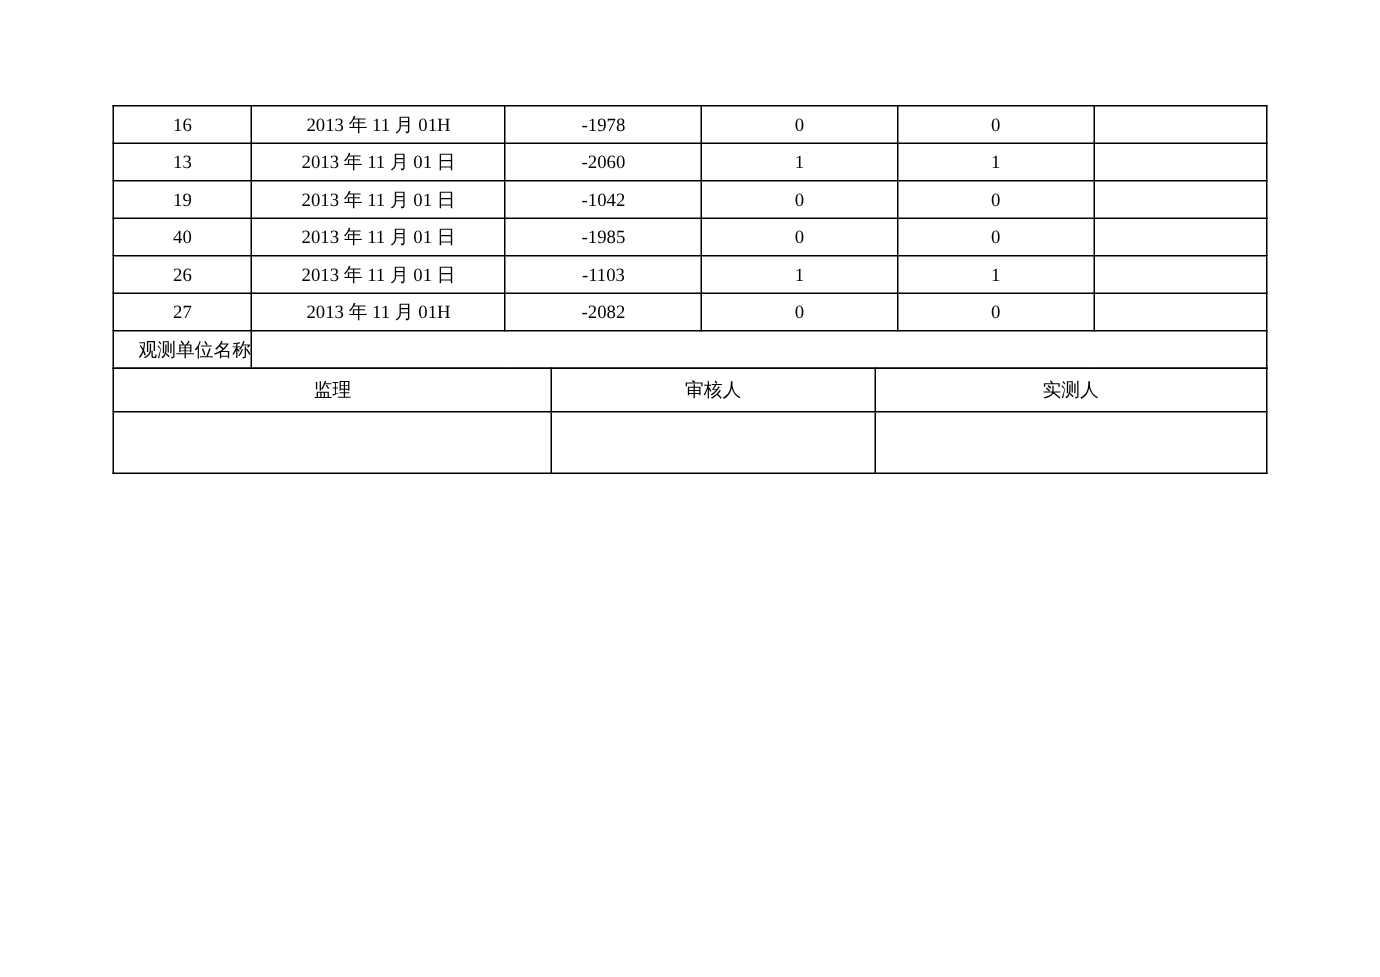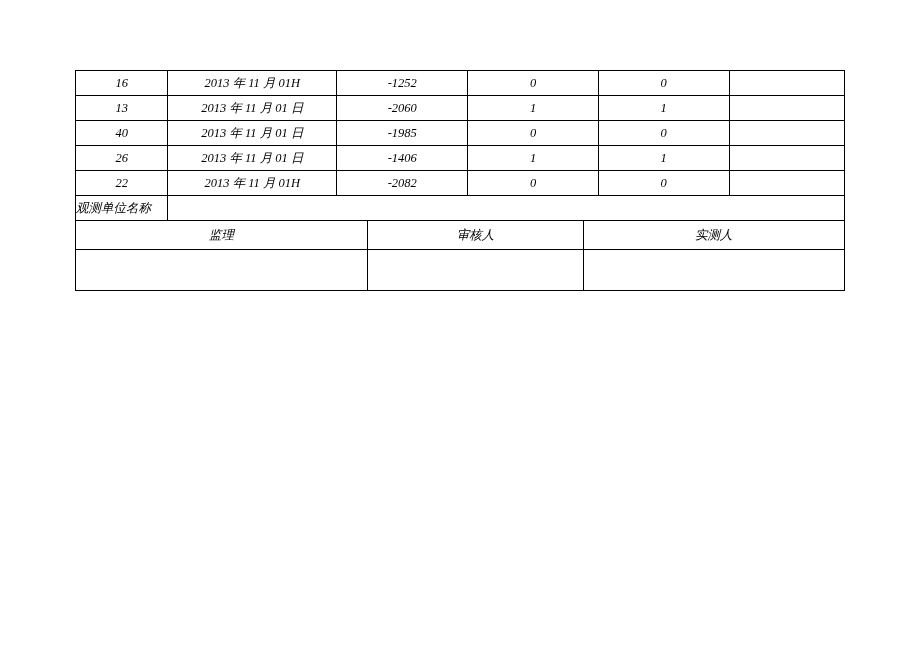--- a/index.html
+++ b/index.html
@@ -16,32 +16,31 @@
       position: relative;
       box-sizing: border-box;
       padding-top: 70px;
       padding-left: 75px;
       padding-right: 75px;
     }
     table {
       border-collapse: collapse;
       width: 100%;
       table-layout: fixed;
-      font-style: italic;
     }
     td {
       border: 1px solid #000;
       height: 24px;
       text-align: center;
       vertical-align: middle;
       padding: 0;
       font-size: 12.5px;
     }
     .label-cell {
-      text-align: left;
+      text-align: right;
     }
     .sig-row td {
       height: 28px;
     }
     .empty-sig td {
       height: 40px;
     }
   </style>
 </head>
 <body>
@@ -54,51 +53,59 @@
       <col style="width:17%">
       <col style="width:17%">
       <col style="width:17%">
       <col style="width:15%">
     </colgroup>
     <tbody id="data-body">
 
     <tr>
           <td>16</td>
           <td>2013 年 11 月 01H</td>
-          <td>-1252</td>
+          <td>-1978</td>
           <td>0</td>
           <td>0</td>
           <td></td>
         </tr>
         <tr>
           <td>13</td>
           <td>2013 年 11 月 01 日</td>
           <td>-2060</td>
           <td>1</td>
           <td>1</td>
           <td></td>
         </tr>
         <tr>
+          <td>19</td>
+          <td>2013 年 11 月 01 日</td>
+          <td>-1042</td>
+          <td>0</td>
+          <td>0</td>
+          <td></td>
+        </tr>
+        <tr>
           <td>40</td>
           <td>2013 年 11 月 01 日</td>
           <td>-1985</td>
           <td>0</td>
           <td>0</td>
           <td></td>
         </tr>
         <tr>
           <td>26</td>
           <td>2013 年 11 月 01 日</td>
-          <td>-1406</td>
+          <td>-1103</td>
           <td>1</td>
           <td>1</td>
           <td></td>
         </tr>
         <tr>
-          <td>22</td>
+          <td>27</td>
           <td>2013 年 11 月 01H</td>
           <td>-2082</td>
           <td>0</td>
           <td>0</td>
           <td></td>
         </tr>
       </tbody>
     <tbody>
       <tr>
         <td class="label-cell">观测单位名称</td>

